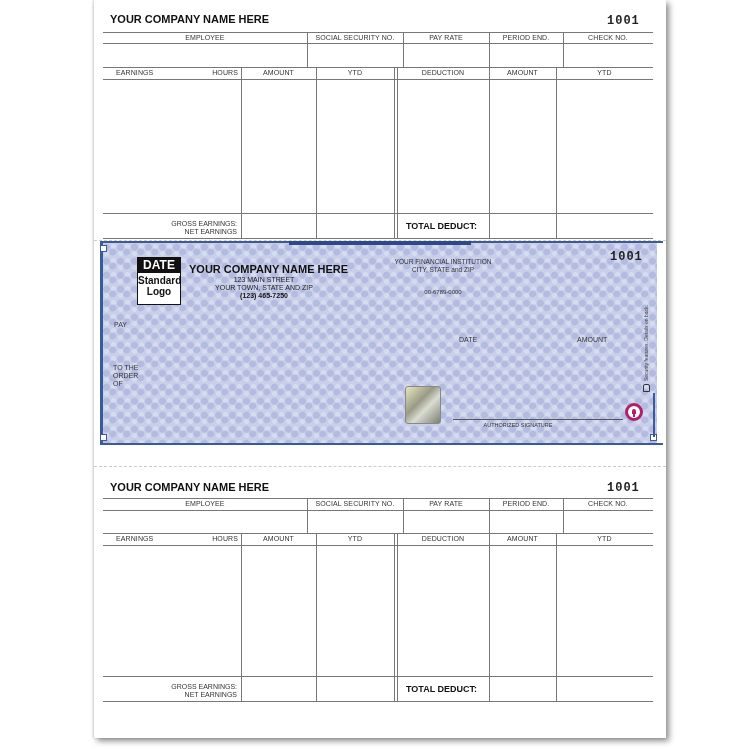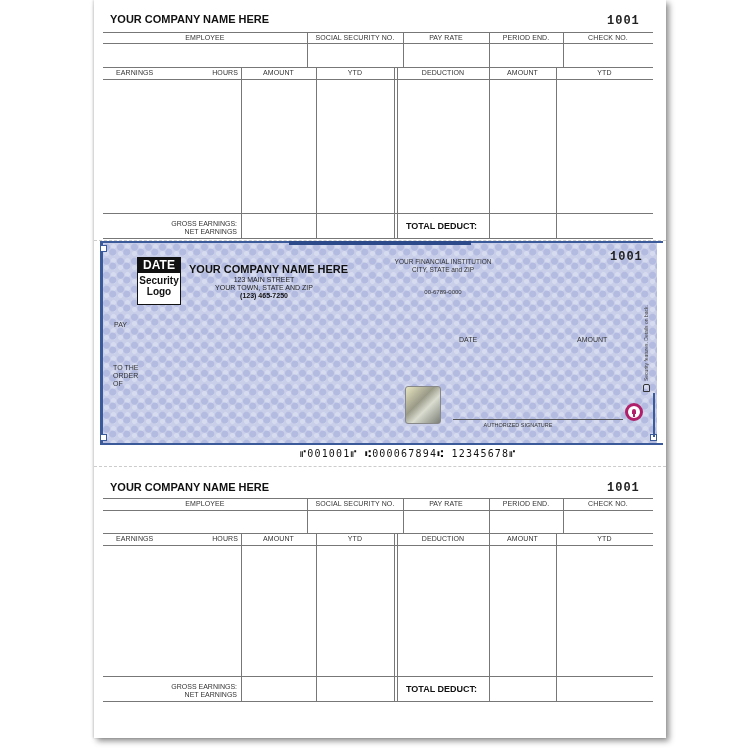--- a/index.html
+++ b/index.html
@@ -87,21 +87,21 @@
   </div>
 
   <div class="check">
     <div class="micro-band"></div>
     <div class="corner-sq" style="left:-3px;top:2px;"></div>
     <div class="corner-sq" style="left:-3px;bottom:2px;"></div>
     <div class="corner-sq" style="right:6px;bottom:2px;"></div>
 
     <div class="logo">
       <div class="logo-top">DATE</div>
-      <div class="logo-bot">Security</div>
+      <div class="logo-bot">Standard</div>
       <div class="logo-bot" style="padding-top:0;">Logo</div>
     </div>
 
     <div class="abs" style="left:86px;top:20px;font-size:11px;font-weight:bold;color:#111;">YOUR COMPANY NAME HERE</div>
     <div class="abs" style="left:86px;top:33px;width:150px;text-align:center;font-size:7px;color:#222;">123 MAIN STREET</div>
     <div class="abs" style="left:86px;top:41px;width:150px;text-align:center;font-size:7px;color:#222;">YOUR TOWN, STATE AND ZIP</div>
     <div class="abs" style="left:86px;top:49px;width:150px;text-align:center;font-size:7px;font-weight:bold;color:#111;">(123) 465-7250</div>
 
     <div class="abs" style="left:280px;top:15px;width:120px;text-align:center;font-size:6.5px;color:#333;">YOUR FINANCIAL INSTITUTION</div>
     <div class="abs" style="left:280px;top:23px;width:120px;text-align:center;font-size:6.5px;color:#333;">CITY, STATE and ZIP</div>
@@ -128,21 +128,20 @@
       <div style="position:absolute;left:4px;top:3px;width:4px;height:5px;border-radius:2px 2px 0 0;background:#b0206a;"></div>
       <div style="position:absolute;left:5px;top:7px;width:2px;height:4px;background:#b0206a;"></div>
     </div>
     <div class="sec-text" style="left:540px;top:138px;">Security features. Details on back.</div>
     <div class="abs" style="left:540px;top:141px;width:5px;height:6px;border:1px solid #333;border-radius:2px 2px 0 0;"></div>
 
     <div class="check-right"></div>
     <div class="abs" style="right:8px;top:150px;width:2px;height:44px;background:#3a5a9a;"></div>
   </div>
 
-  <div class="micr">⑈001001⑈ ⑆000067894⑆ 12345678⑈</div>
   <div class="perf" style="top:466px;"></div>
 
   <div>
     <div class="company" style="left:16px;top:481px;">YOUR COMPANY NAME HERE</div>
     <div class="chkno" style="left:513px;top:481px;">1001</div>
 
     <div class="hline" style="left:9px;top:498px;width:550px;"></div>
     <div class="hline" style="left:9px;top:510px;width:550px;"></div>
     <div class="hline" style="left:9px;top:533px;width:550px;"></div>
     <div class="hline" style="left:9px;top:545px;width:550px;"></div>

